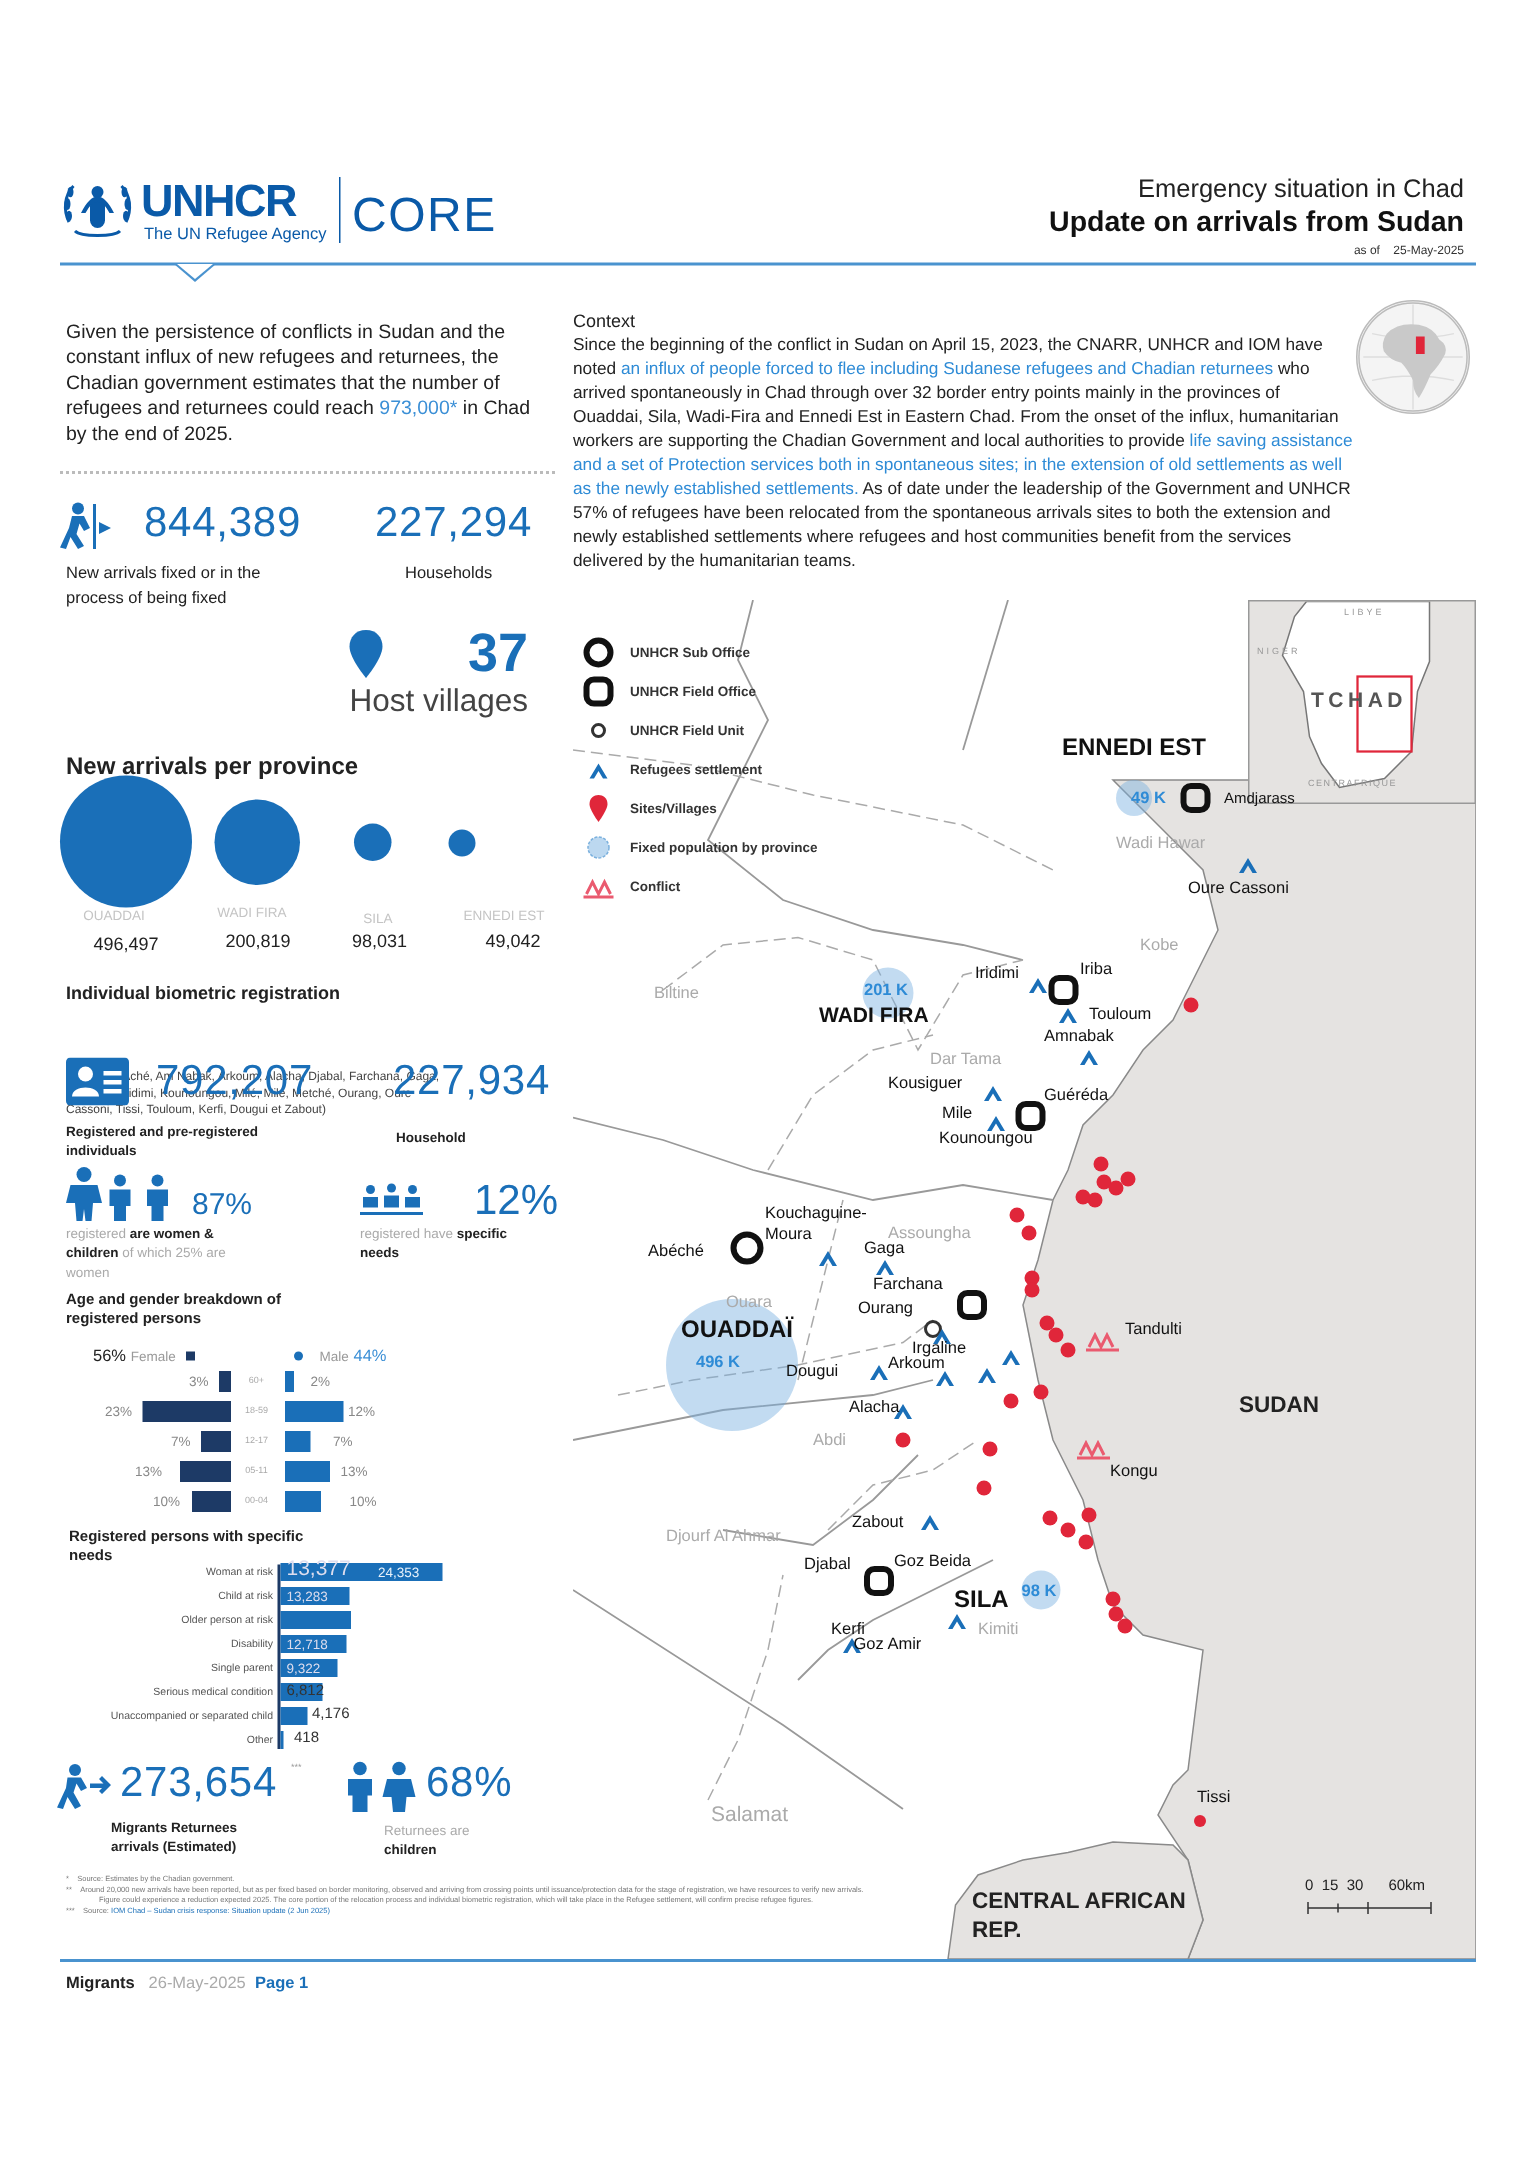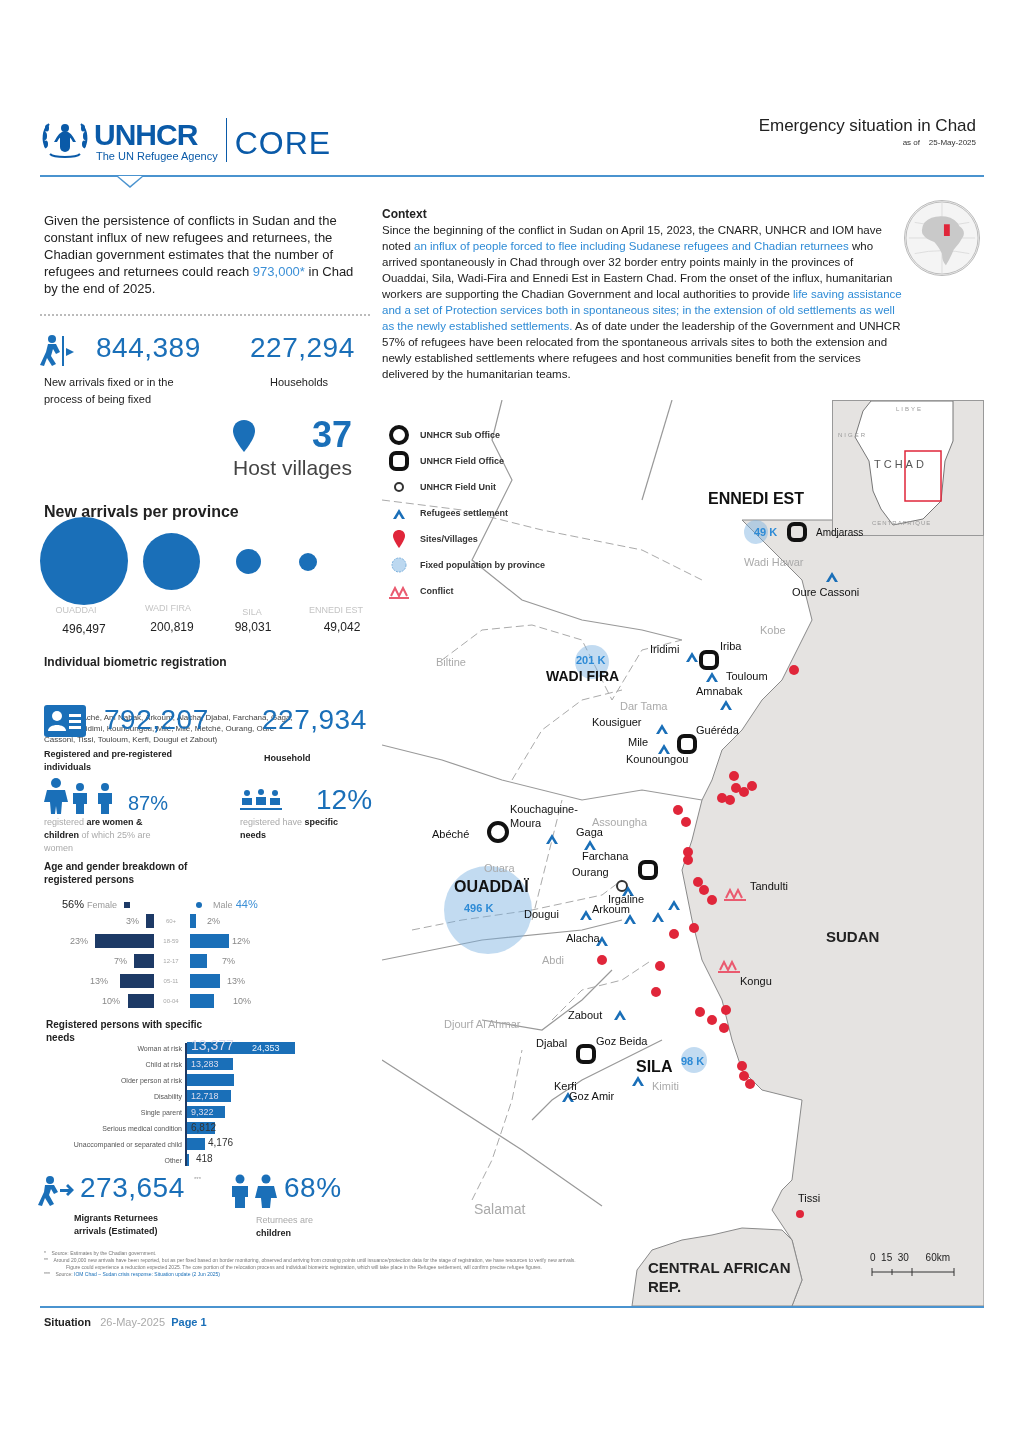--- a/index.html
+++ b/index.html
@@ -49,21 +49,21 @@
   .sn-val { position: absolute; font-size: 10px; color: #333; }
   .sn-axis { left: 185px; top: 1043px; width: 2px; height: 123px; background: #1d3a66; }
   
   .notes { left: 44px; top: 1250px; width: 560px; font-size: 5px; color: #777; line-height: 7px; }
   .notes a { color: #1a6fb8; }
   .foot-line { left: 40px; top: 1306px; width: 944px; height: 2px; background: #4a93cf; }
   .footer { left: 44px; top: 1316px; width: 930px; font-size: 11px; color: #222; display: flex; justify-content: space-between; }
   .footer .m { color: #aaa; }
   
   .ctx { left: 382px; top: 206px; width: 596px; font-size: 11.5px; line-height: 16px; color: #222; }
-  .ctx-title { font-weight: bold; font-size: 12px; }
+  .ctx-title { font-weight: normal; font-size: 12px; }
   .ctx a { color: #2e8bd6; text-decoration: none; }
   .globe { left: 904px; top: 200px; width: 76px; height: 76px; border-radius: 50%; background: #f2f2f2; border: 1px solid #bbb; }
   
   .map { left: 382px; top: 400px; width: 602px; height: 906px; overflow: hidden; }
   .legend { left: 384px; top: 422px; }
   .leg-row { display: flex; align-items: center; height: 26px; }
   .leg-ic { width: 30px; display: flex; justify-content: center; }
   .leg-lbl { font-size: 9px; color: #333; font-weight: bold; margin-left: 6px; }
   .mlbl { position: absolute; font-size: 11px; color: #111; white-space: nowrap; }
   .mlbl-g { position: absolute; font-size: 11px; color: #aaa; white-space: nowrap; }
@@ -97,20 +97,21 @@
   <div class="logo-text">
     <div class="logo-unhcr">UNHCR</div>
     <div class="logo-tag">The UN Refugee Agency</div>
   </div>
   <div class="logo-sep"></div>
   <div class="logo-core">CORE</div>
 </div>
 
 <div class="abs hdr-right">
   <div class="hdr-kicker">Emergency situation in Chad</div>
+  <div class="hdr-title">Update on arrivals from Sudan</div>
   <div class="hdr-date">
     <span>as of</span>&nbsp;&nbsp;&nbsp;
     <span>25-May-2025</span>
   </div>
 </div>
 <div class="abs hdr-line"></div>
 <div class="abs hdr-notch"></div>
 <div class="abs hdr-notch-in"></div>
 
 <div class="abs intro">
@@ -422,21 +423,21 @@
 </svg>
 
 <div class="abs inset">
   <svg width="152" height="136" viewBox="0 0 152 136">
     <path d="M38 0 L120 0 L120 40 L112 60 L108 100 L90 118 L60 124 L48 108 L40 90 L36 60 L22 36 L30 10 Z" fill="#fff" stroke="#777"></path>
     <rect x="72" y="50" width="36" height="50" fill="none" stroke="#e0263a" stroke-width="1.5"></rect>
   </svg>
 </div>
 <div class="abs" style="left:896px;top:406px;font-size:6px;color:#999;letter-spacing:2px">LIBYE</div>
 <div class="abs" style="left:838px;top:432px;font-size:6px;color:#999;letter-spacing:2px">NIGER</div>
-<div class="abs" style="left:874px;top:458px;font-size:11px;color:#555;font-weight:normal;letter-spacing:3px">TCHAD</div>
+<div class="abs" style="left:874px;top:458px;font-size:14px;color:#555;font-weight:bold;letter-spacing:3px">TCHAD</div>
 <div class="abs" style="left:872px;top:520px;font-size:6px;color:#999;letter-spacing:1px">CENTRAFRIQUE</div>
 
 <div class="abs legend">
   <div class="leg-row">
     <div class="leg-ic">
         <svg width="26" height="22">
           <circle cx="13" cy="11" r="8" fill="none" stroke="#111" stroke-width="4"></circle>
         </svg>
       </div>
     <span class="leg-lbl">UNHCR Sub Office</span>
@@ -542,15 +543,15 @@
 
   <div class="mlbl-g" style="left:474px;top:1201px;font-size:14px">Salamat</div>
   <div class="mlbl" style="left:798px;top:1192px">Tissi</div>
   <div class="country" style="left:648px;top:1258px;width:170px;line-height:19px">CENTRAL AFRICAN REP.</div>
   <div class="abs" style="left:870px;top:1252px;font-size:10px;color:#222;white-space:pre">0  15  30      60km</div>
 </div>
 
 <div class="abs foot-line"></div>
 <div class="abs footer">
   <div>
-    <b>Situation</b>&nbsp;&nbsp;&nbsp;<span class="m">26-May-2025</span>&nbsp;&nbsp;<b class="blue">Page 1</b>
+    <b>Migrants</b>&nbsp;&nbsp;&nbsp;<span class="m">26-May-2025</span>&nbsp;&nbsp;<b class="blue">Page 1</b>
   </div>
 </div>
 
 </body></html>

